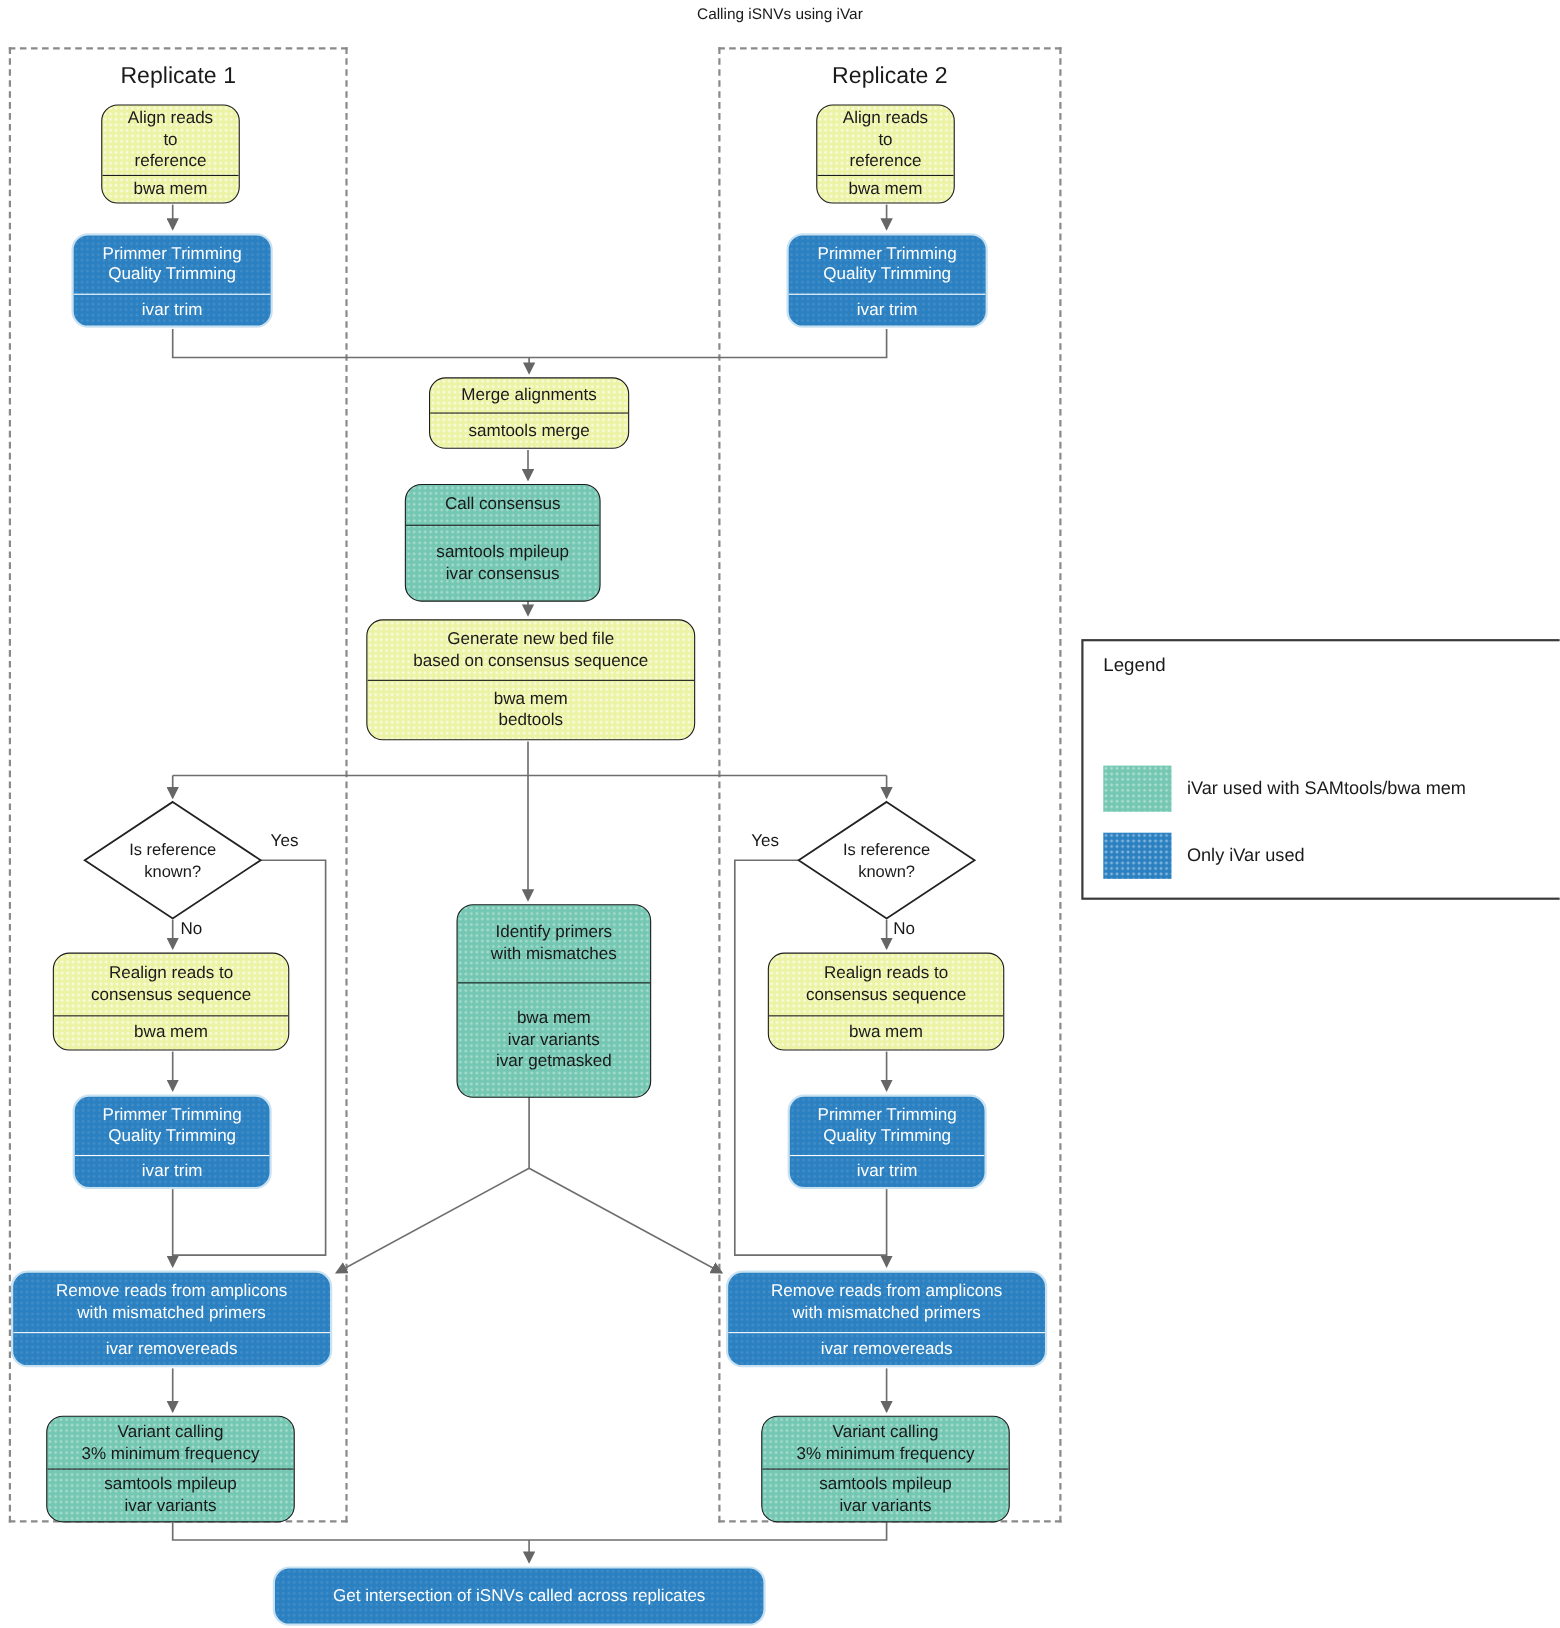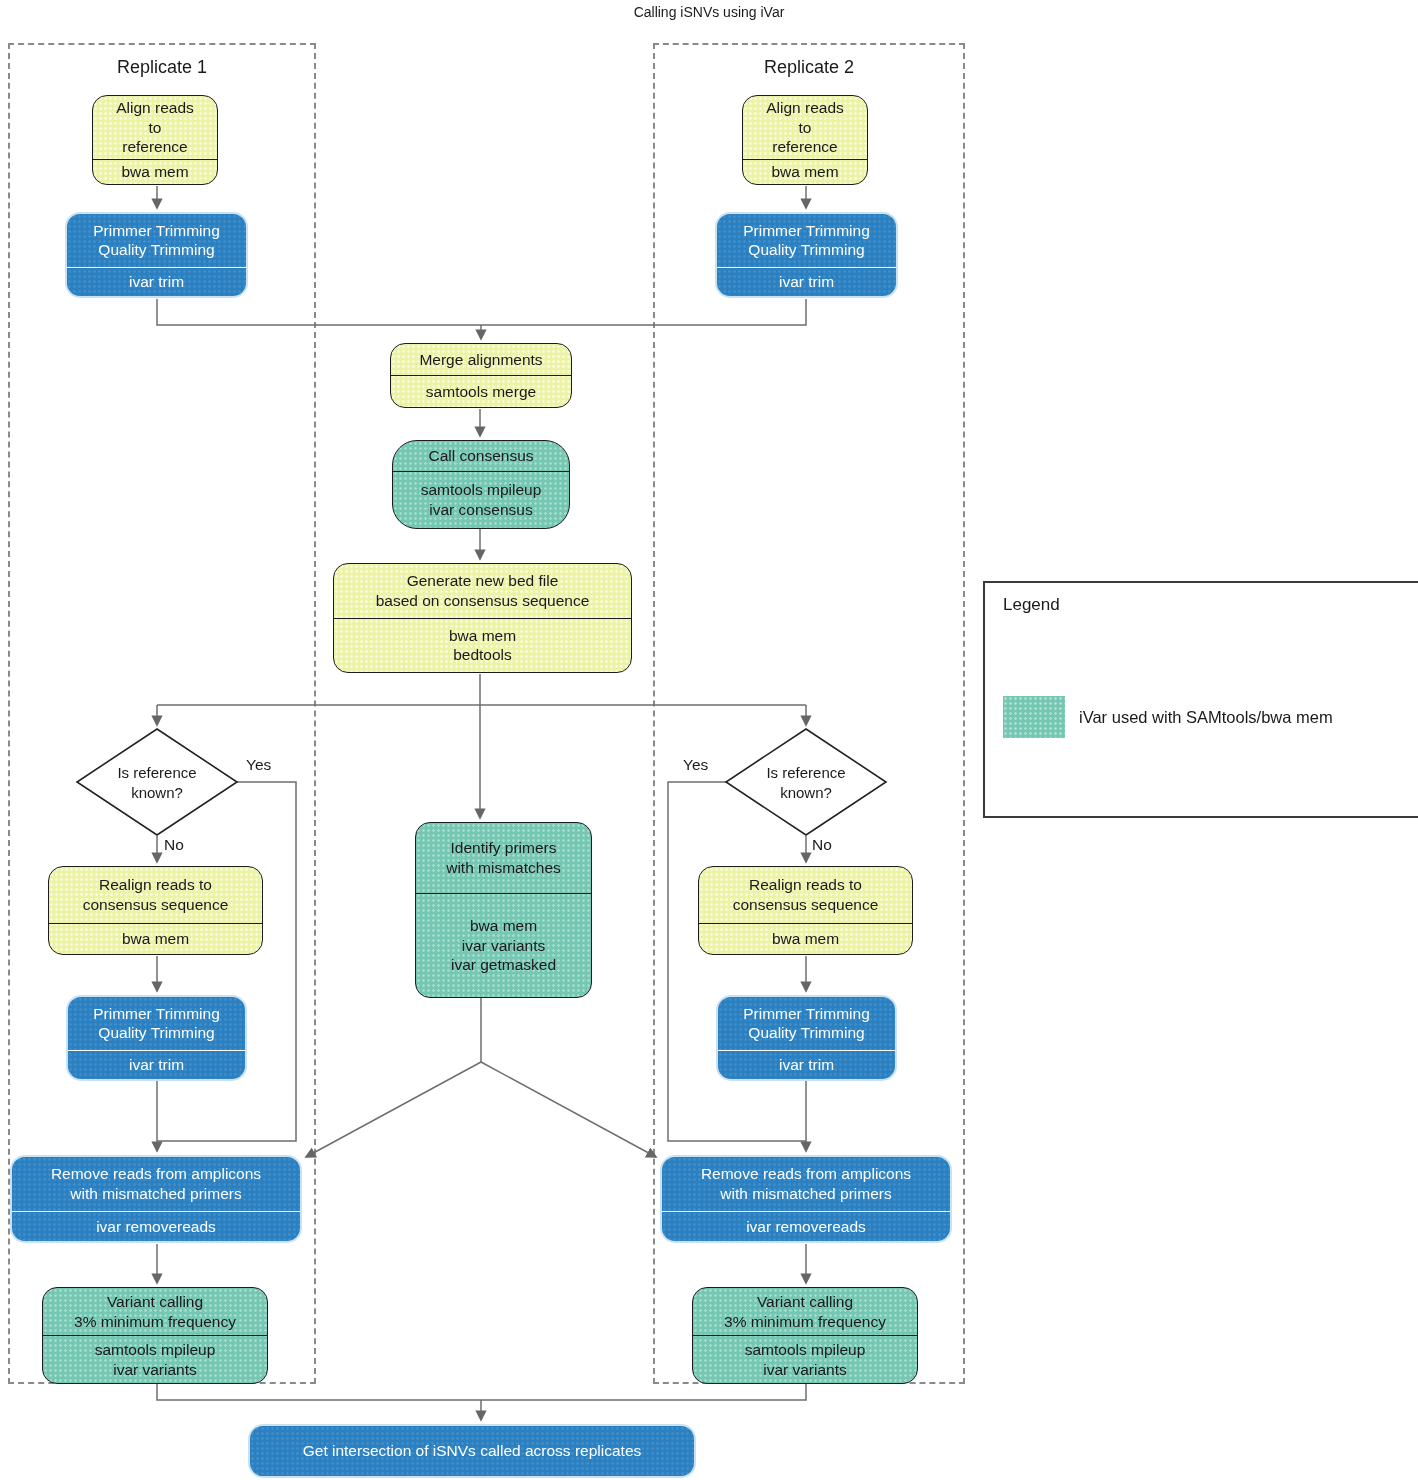--- a/index.html
+++ b/index.html
@@ -2,21 +2,21 @@
 <html><head>
 <meta charset="utf-8">
 <style>
   html,body{margin:0;padding:0;background:#fff;}
   #canvas{
     position:relative;width:1418px;height:1480px;background:#fff;
     font-family:"Liberation Sans","DejaVu Sans",sans-serif;color:#1a1a1a;overflow:hidden;
   }
   .page-title{position:absolute;top:4px;left:0;width:100%;text-align:center;font-size:14px;}
   .repbox{position:absolute;border:2px dashed #8a8a8a;box-sizing:border-box;}
-  .replabel{position:absolute;text-align:center;font-size:18px;}
+  .replabel{position:absolute;text-align:center;font-size:21px;}
   svg.layer{position:absolute;left:0;top:0;z-index:1;}
   .node{
     position:absolute;z-index:2;display:flex;flex-direction:column;box-sizing:border-box;
     border-radius:15px;overflow:hidden;text-align:center;font-size:15.5px;line-height:1.27;
   }
   .node .sec{display:flex;align-items:center;justify-content:center;padding:2px 22px;white-space:pre-line;}
   .f1{flex:1} .f2{flex:2} .f3{flex:3}
   .yellow,.teal{border:1.6px solid #1c1c1c;}
   .yellow{background-color:#ecf3a5;background-image:radial-gradient(rgba(255,255,255,.65) 1px,transparent 1.6px);background-size:5px 5px;}
   .teal{background-color:#74c7b2;background-image:radial-gradient(rgba(255,255,255,.35) 1px,transparent 1.6px);background-size:5px 5px;}
@@ -144,21 +144,21 @@
     <div class="sec f1">Variant calling
 3% minimum frequency</div>
     <div class="sec f1">samtools mpileup
 ivar variants</div>
   </div>
 
   <div class="node yellow" style="left:390px;top:343px;width:182px;height:65px;">
     <div class="sec f1">Merge alignments</div>
     <div class="sec f1">samtools merge</div>
   </div>
-  <div class="node teal" style="left:392px;top:440px;width:178px;height:89px;border-radius:25px;">
+  <div class="node teal" style="left:368px;top:440px;width:178px;height:107px;">
     <div class="sec f1">Call consensus</div>
     <div class="sec f2">samtools mpileup
 ivar consensus</div>
   </div>
   <div class="node yellow" style="left:333px;top:563px;width:299px;height:110px;">
     <div class="sec f1">Generate new bed file
 based on consensus sequence</div>
     <div class="sec f1">bwa mem
 bedtools</div>
   </div>
@@ -181,15 +181,19 @@
   <div class="branch-label" style="left:164px;top:836px;">No</div>
   <div class="branch-label" style="left:683px;top:756px;">Yes</div>
   <div class="branch-label" style="left:812px;top:836px;">No</div>
 
   <div class="legend" style="left:983px;top:581px;width:462px;height:237px;">
     <div class="legend-title">Legend</div>
     <div class="legend-row" style="top:113px;width:390px;">
       <div class="swatch" style="background-color: rgb(116, 199, 178);"></div>
       <div class="legend-label">iVar used with SAMtools/bwa mem</div>
     </div>
+    <div class="legend-row" style="top:174px;width:390px;">
+      <div class="swatch" style="background-color: rgb(43, 128, 193);"></div>
+      <div class="legend-label">Only iVar used</div>
+    </div>
   </div>
 
 </div>
 
 </body></html>

